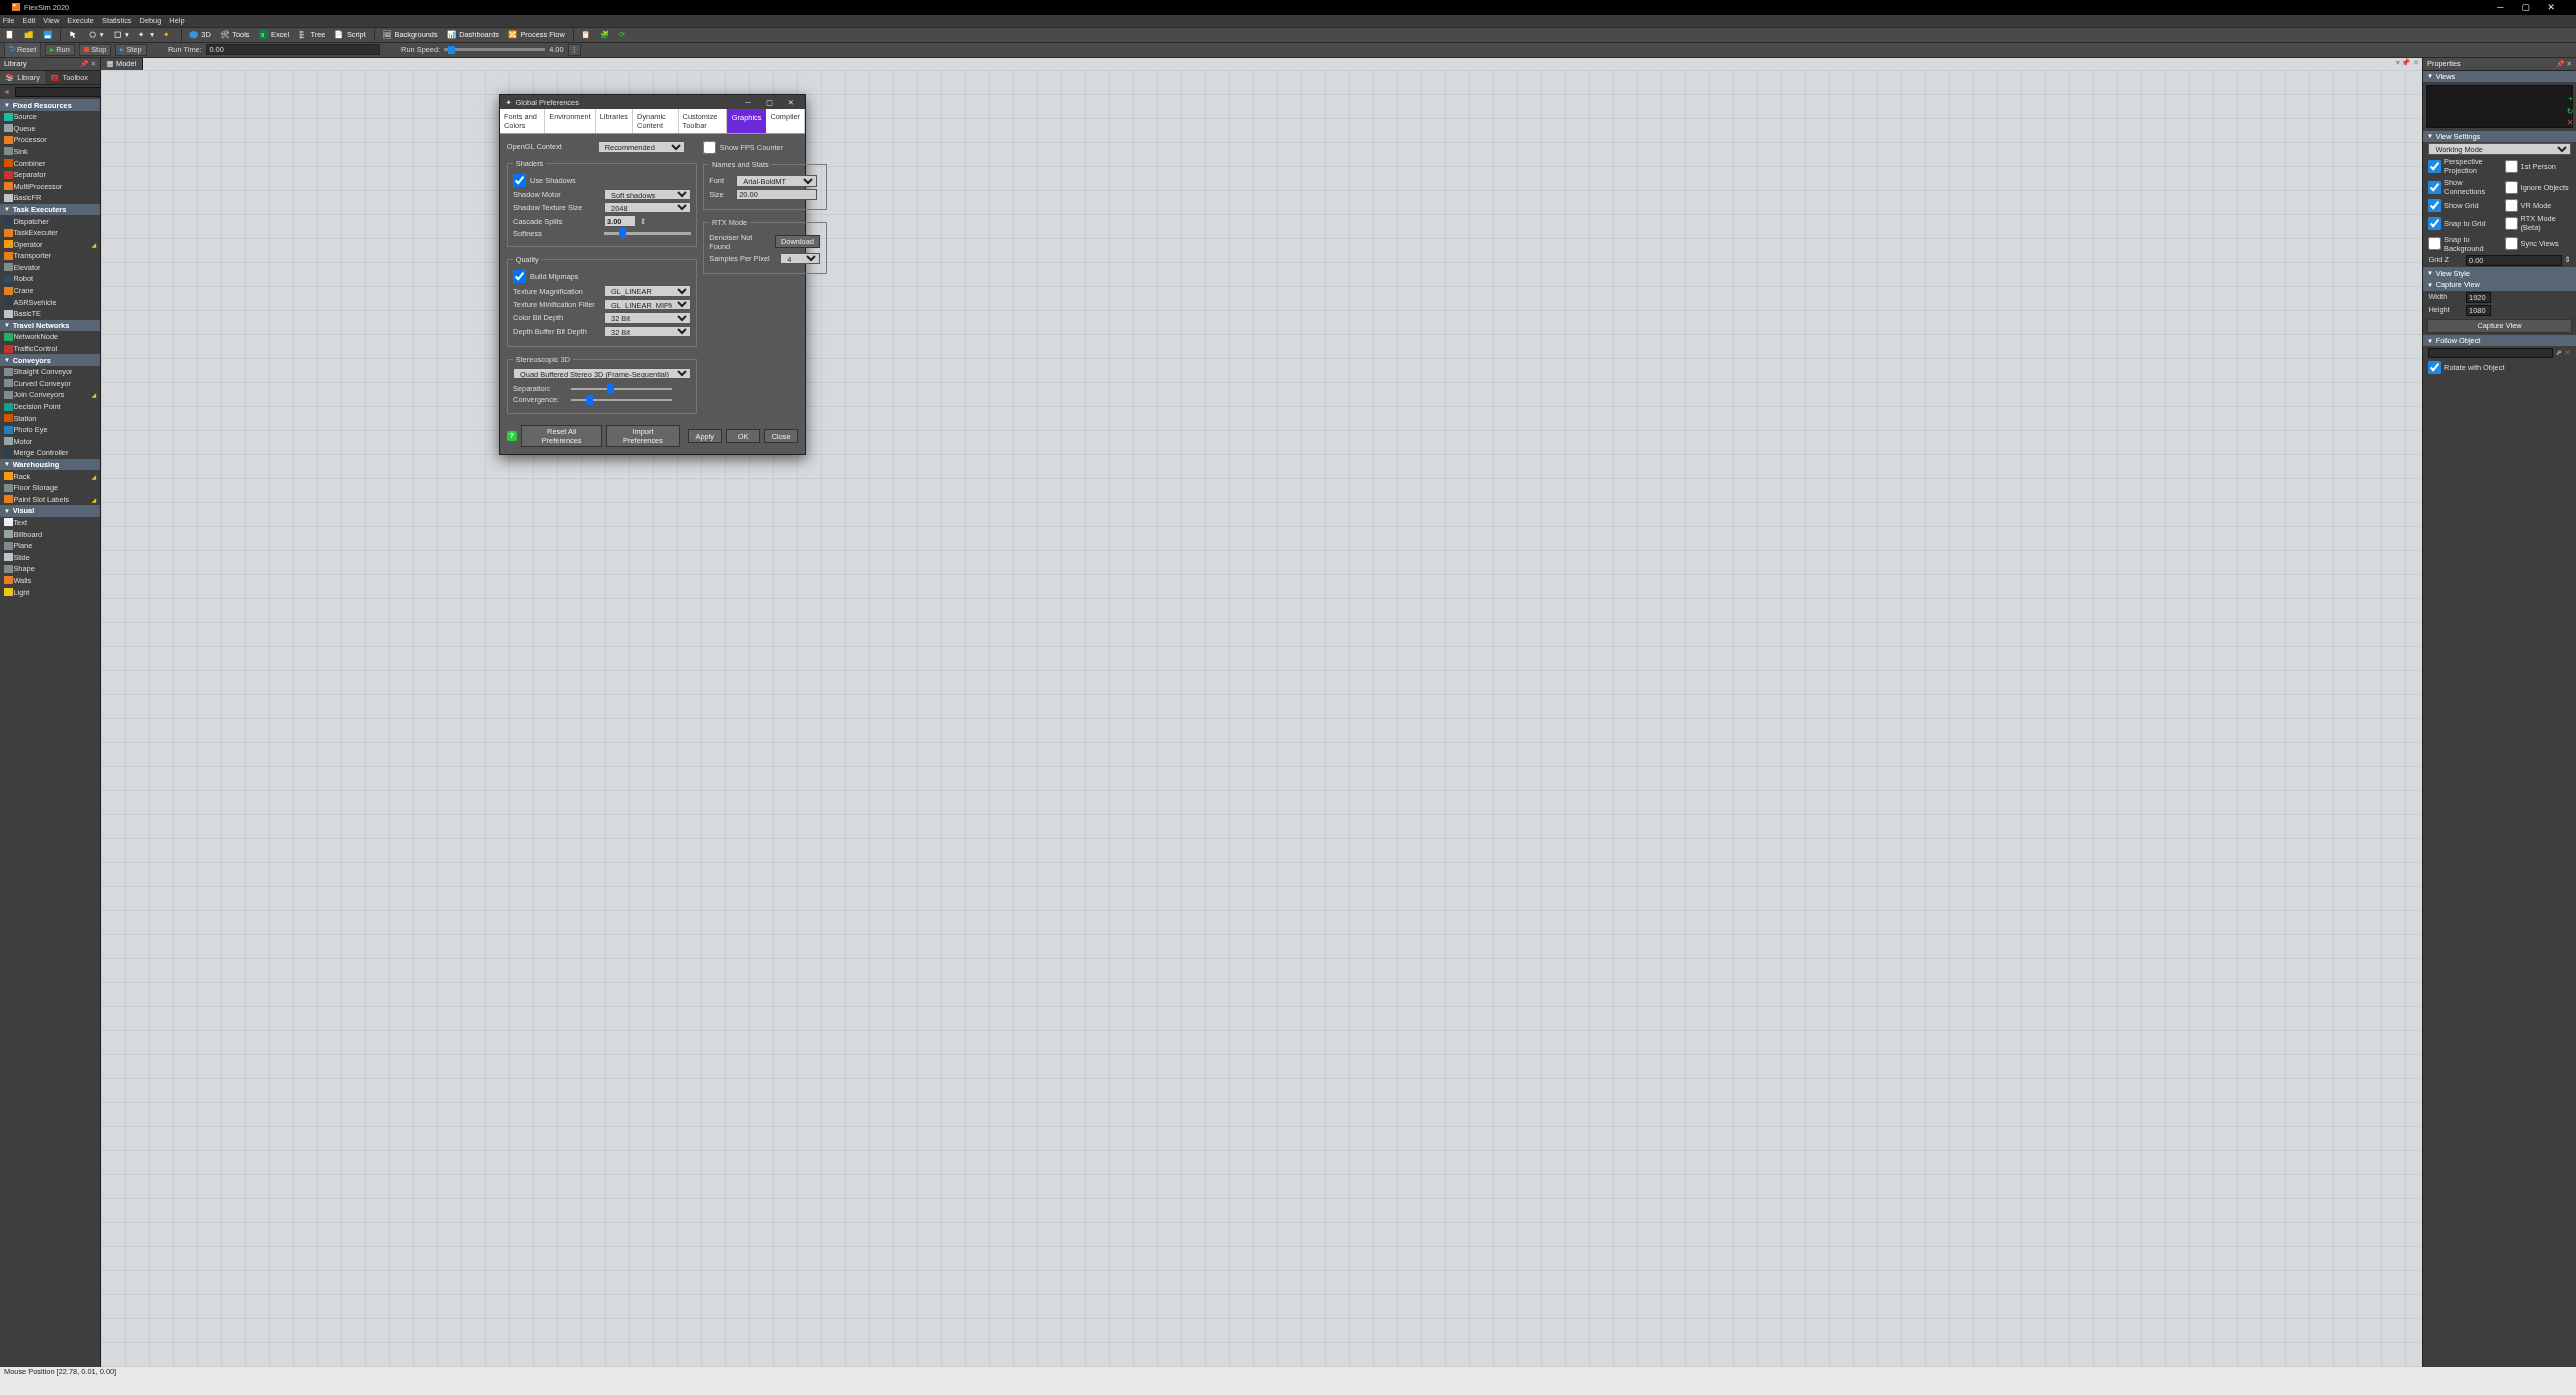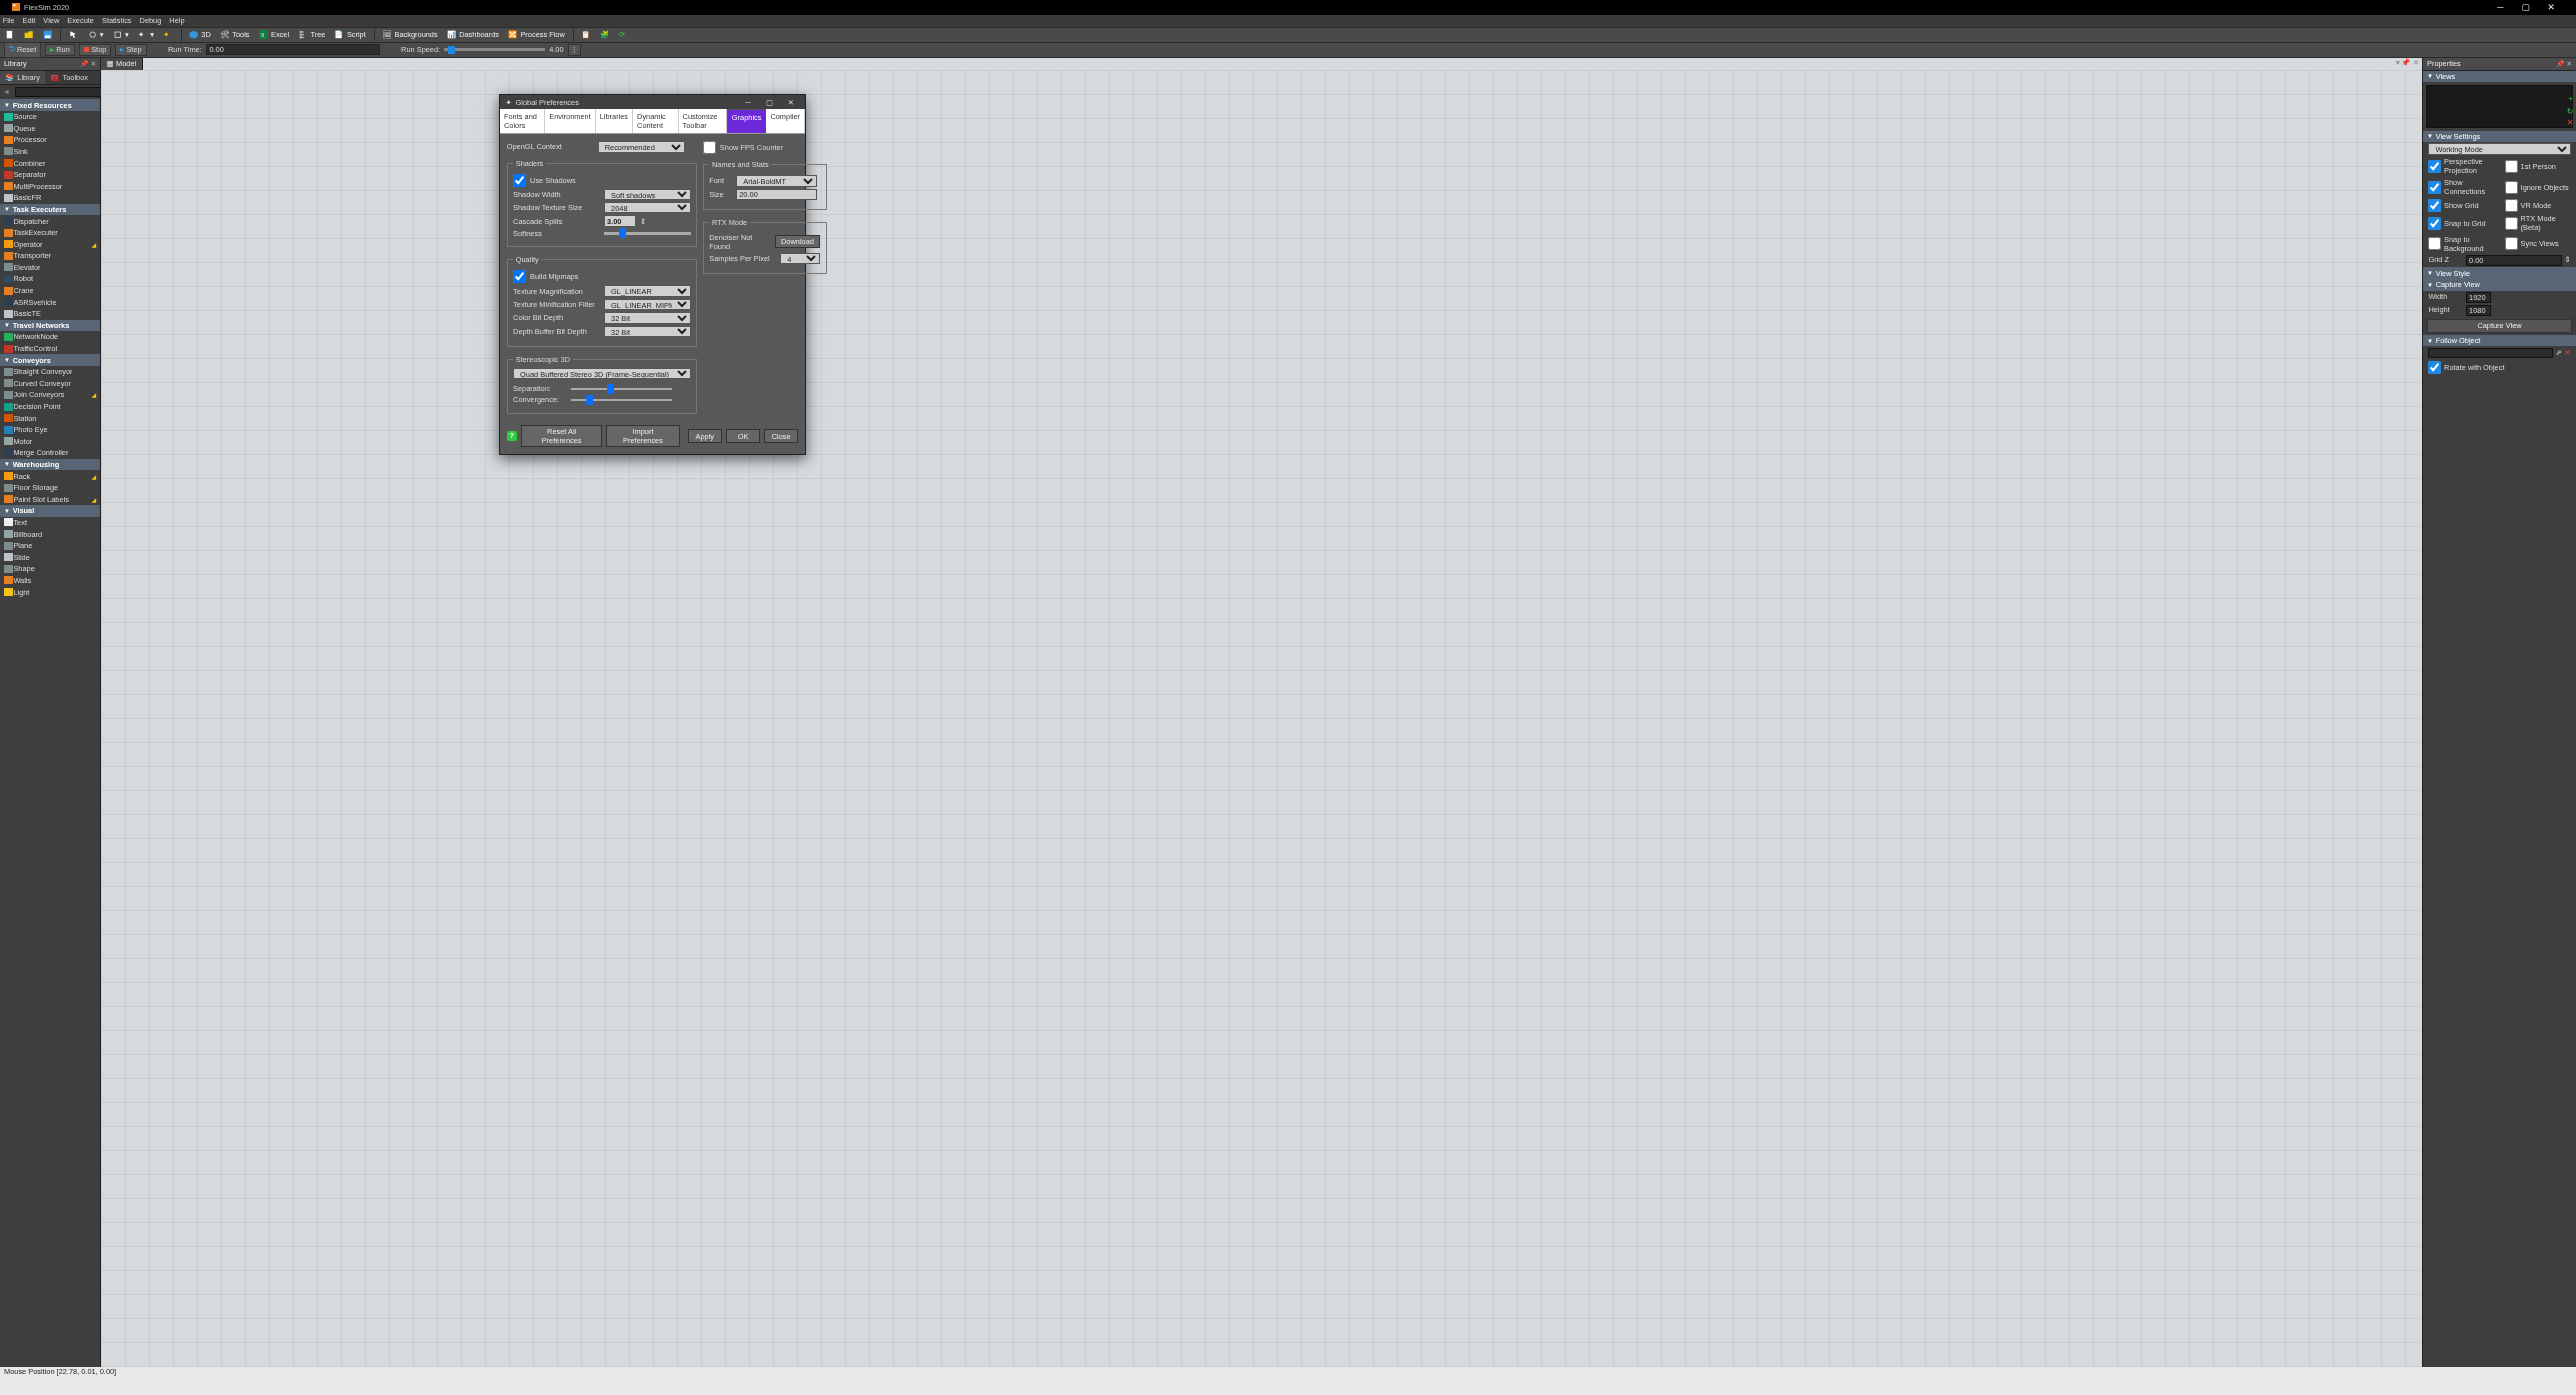--- a/index.html
+++ b/index.html
@@ -636,21 +636,21 @@
         <select class="sel"><option>Recommended</option></select>
       </div>
 
       <fieldset>
         <legend>Shaders</legend>
         <div class="row">
             <input type="checkbox" checked="" style="">
             <span>Use Shadows</span>
           </div>
         <div class="row">
-            <label>Shadow Width</label>
+            <label>Shadow Motor</label>
             <select class="sel"><option>Soft shadows</option></select>
           </div>
         <div class="row">
             <label>Shadow Texture Size</label>
             <select class="sel"><option>2048</option></select>
           </div>
         <div class="row">
             <label>Cascade Splits</label>
             <input class="dinput" style="width: 32px; font-weight: bold;" value="3.00">
             <span>⇕</span>

